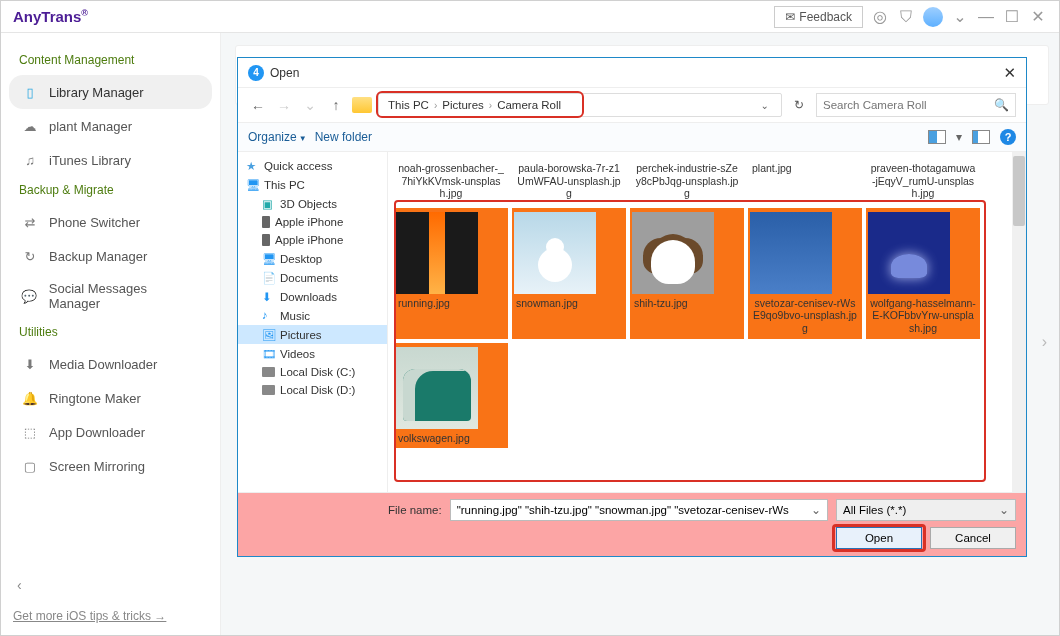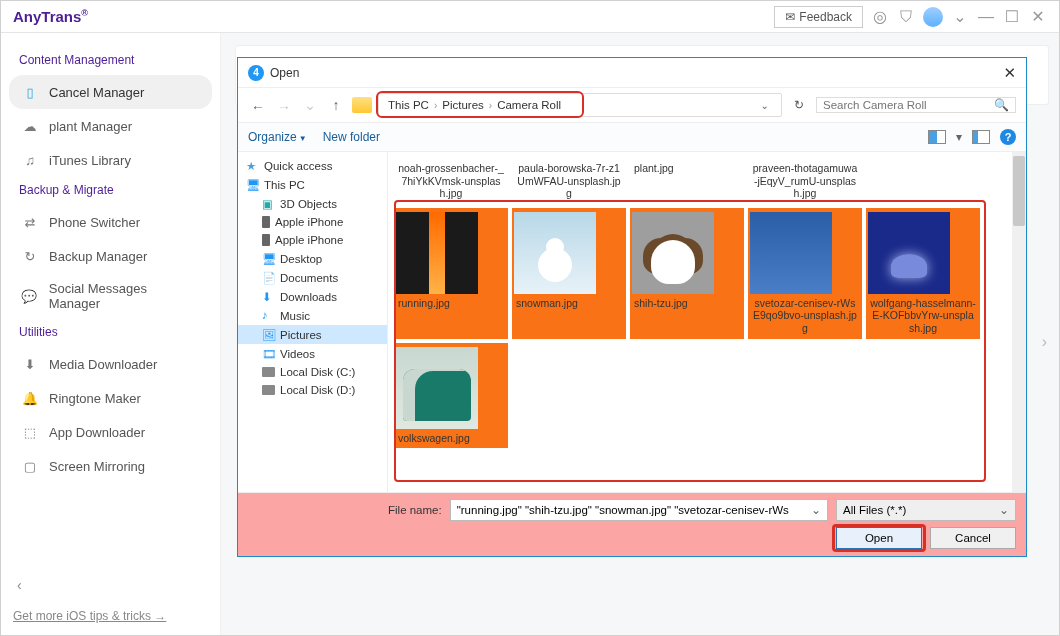--- a/index.html
+++ b/index.html
@@ -5,21 +5,21 @@
 *{box-sizing:border-box;margin:0;padding:0;font-family:"Segoe UI",Arial,sans-serif}
 body{width:1060px;height:636px;background:#f5f5f5;overflow:hidden;position:relative;border:1px solid #d0d0d0}
 .topbar{height:32px;display:flex;align-items:center;padding:0 12px;background:#fff;border-bottom:1px solid #e5e5e5}
 .brand{font-size:15px;font-weight:600;color:#4c1d95}
 .brand sup{font-size:9px}
 .top-right{margin-left:auto;display:flex;align-items:center;gap:8px}
 .feedback-btn{border:1px solid #ccc;background:#fff;padding:3px 10px;font-size:12px;color:#555;display:flex;align-items:center;gap:4px;cursor:pointer}
 .top-icon{width:18px;height:18px;display:inline-flex;align-items:center;justify-content:center;color:#999;cursor:pointer}
 .avatar{width:20px;height:20px;border-radius:50%;background:linear-gradient(#9ecfff,#5eb0ff)}
 .sidebar{position:absolute;left:0;top:32px;bottom:0;width:220px;background:#fff;padding:14px 8px;border-right:1px solid #eee}
-.side-heading{font-size:12px;color:#4c1d95;margin:6px 10px 8px}
+.side-heading{font-size:12px;color:#4d7c0f;margin:6px 10px 8px}
 .side-item{display:flex;align-items:center;gap:10px;padding:8px 12px;font-size:13px;color:#555;border-radius:14px;cursor:pointer}
 .side-item.active{background:#f0f0f0;color:#333}
 .side-icon{width:18px;height:18px;display:inline-flex;align-items:center;justify-content:center;color:#7a7a7a}
 .side-icon.blue{color:#2ca8e0}
 .bottom-link{position:absolute;bottom:12px;left:12px;font-size:12px;color:#888;text-decoration:underline;cursor:pointer}
 .collapse-btn{position:absolute;bottom:42px;left:16px;color:#888;cursor:pointer;font-size:14px}
 .mainbg{position:absolute;left:220px;right:0;top:32px;bottom:0;background:#f5f7f8}
 .panel-stub{position:absolute;left:14px;top:12px;right:10px;height:60px;background:#fff;border-radius:3px;border:1px solid #eee}
 .dialog{position:absolute;left:236px;top:56px;width:790px;height:500px;background:#fff;border:1px solid #1e88c8;z-index:10;display:flex;flex-direction:column}
 .dlg-title{height:30px;display:flex;align-items:center;padding:0 10px;background:#fff;border-bottom:1px solid #eee}
@@ -29,24 +29,24 @@
 .nav-row{height:34px;display:flex;align-items:center;padding:0 10px;gap:6px}
 .nav-arrow{width:20px;text-align:center;color:#666;font-size:14px;cursor:pointer}
 .nav-arrow.disabled{color:#ccc}
 .folder-icon{width:20px;height:16px;background:linear-gradient(#ffe083,#ffc733);border-radius:2px}
 .breadcrumb{display:flex;align-items:center;border:1px solid #ddd;height:24px;padding:0 6px;border-radius:2px}
 .crumb{font-size:11.5px;color:#333;cursor:pointer;padding:0 3px}
 .crumb-sep{color:#999;font-size:10px;padding:0 2px}
 .bc-highlight{position:absolute;border:2.5px solid #d93025;border-radius:6px;pointer-events:none}
 .crumb-drop{color:#666;font-size:10px;margin-left:auto;padding:0 6px;cursor:pointer}
 .refresh{font-size:12px;color:#555;cursor:pointer;padding:0 6px}
-.search-box{flex:0 0 200px;border:1px solid #ddd;height:16px;display:flex;padding:0 6px}
+.search-box{flex:0 0 200px;border:1px solid #ddd;height:24px;display:flex;align-items:center;padding:0 6px}
 .search-box input{border:none;outline:none;font-size:11.5px;flex:1;color:#666}
 .search-mag{color:#999;font-size:12px}
-.toolbar-row{height:30px;display:flex;align-items:center;padding:0 10px;gap:16px;border-top:1px solid #eee;border-bottom:1px solid #eee;background:#fafcfe}
+.toolbar-row{height:30px;display:flex;align-items:center;padding:0 10px;gap:8px;border-top:1px solid #eee;border-bottom:1px solid #eee;background:#fafcfe}
 .tb-link{font-size:12px;color:#1a5d97;cursor:pointer}
 .tb-drop{font-size:8px;color:#1a5d97;margin-left:2px}
 .tb-right{margin-left:auto;display:flex;gap:10px;align-items:center}
 .tb-view{width:18px;height:14px;border:1px solid #888;background:linear-gradient(90deg,#4aa0e0 50%,#fff 50%);cursor:pointer}
 .tb-help{width:16px;height:16px;border-radius:50%;background:#1e88e5;color:#fff;font-size:11px;font-weight:bold;display:flex;align-items:center;justify-content:center;cursor:pointer}
 .browser-body{flex:1;display:flex;overflow:hidden;position:relative}
 .tree{width:150px;border-right:1px solid #eee;overflow-y:auto;padding:4px 0;font-size:11.5px}
 .tree-item{display:flex;align-items:center;gap:5px;padding:3px 6px;cursor:pointer;white-space:nowrap;color:#333}
 .tree-item.sel{background:#cde8ff}
 .tree-item.l1{padding-left:8px}
@@ -107,21 +107,21 @@
     <span class="top-icon">—</span>
     <span class="top-icon">☐</span>
     <span class="top-icon">✕</span>
   </div>
 </div>
 
 <div class="sidebar" id="sidebar">
     <div class="side-heading">Content Management</div>
     <div class="side-item active">
       <span class="side-icon blue">▯</span>
-      <span>Cancel Manager</span>
+      <span>Library Manager</span>
     </div>
     <div class="side-item">
       <span class="side-icon">☁</span>
       <span>plant Manager</span>
     </div>
     <div class="side-item">
       <span class="side-icon">♫</span>
       <span>iTunes Library</span>
     </div>
     <div class="side-heading">Backup &amp; Migrate</div>
@@ -260,20 +260,23 @@
       </div>
     <div class="thumbs">
       <div class="file-row" id="headerRow" style="margin-bottom:4px">
           <div class="file-cell" style="width: 114px;">
             <div class="file-name">noah-grossenbacher-_7hiYkKVmsk-unsplash.jpg</div>
           </div>
           <div class="file-cell" style="width: 114px;">
             <div class="file-name">paula-borowska-7r-z1UmWFAU-unsplash.jpg</div>
           </div>
           <div class="file-cell" style="width: 114px;">
+            <div class="file-name">perchek-industrie-sZey8cPbJqg-unsplash.jpg</div>
+          </div>
+          <div class="file-cell" style="width: 114px;">
             <div class="file-name">plant.jpg</div>
           </div>
           <div class="file-cell" style="width: 114px;">
             <div class="file-name">praveen-thotagamuwa-jEqyV_rumU-unsplash.jpg</div>
           </div>
         </div>
       <div class="file-row" id="fileRow">
           <div class="file-cell sel">
             <div class="thumb running"></div>
             <div class="file-name">running.jpg</div>

